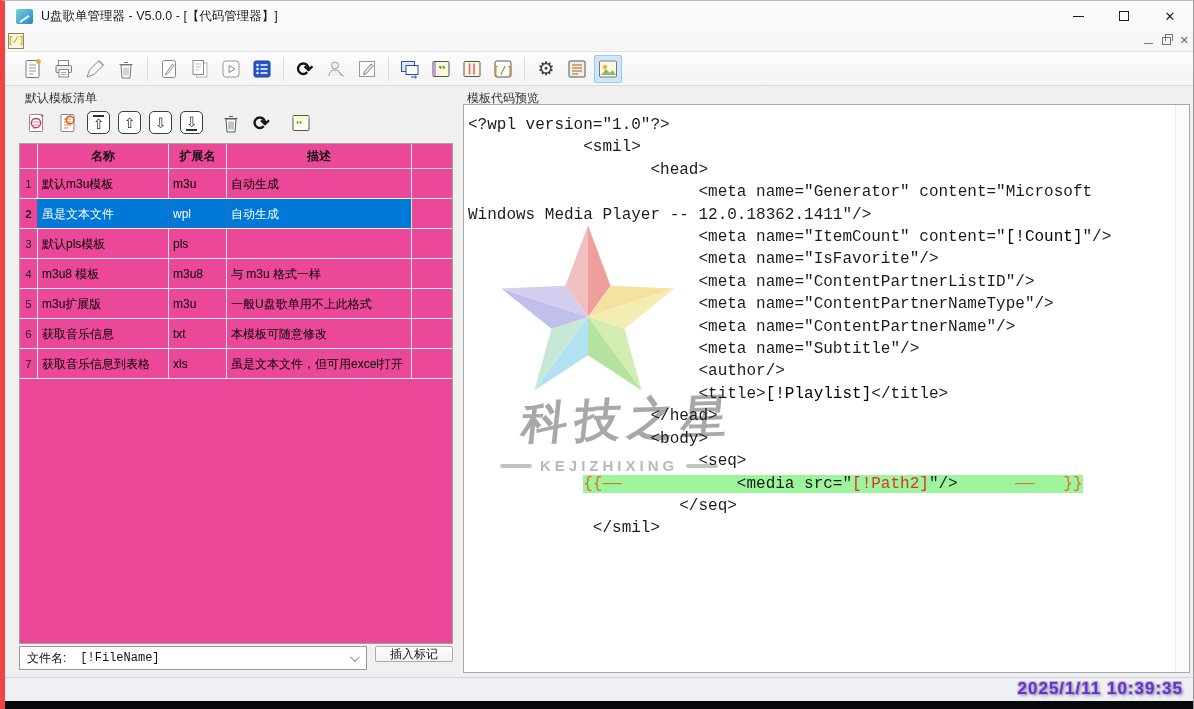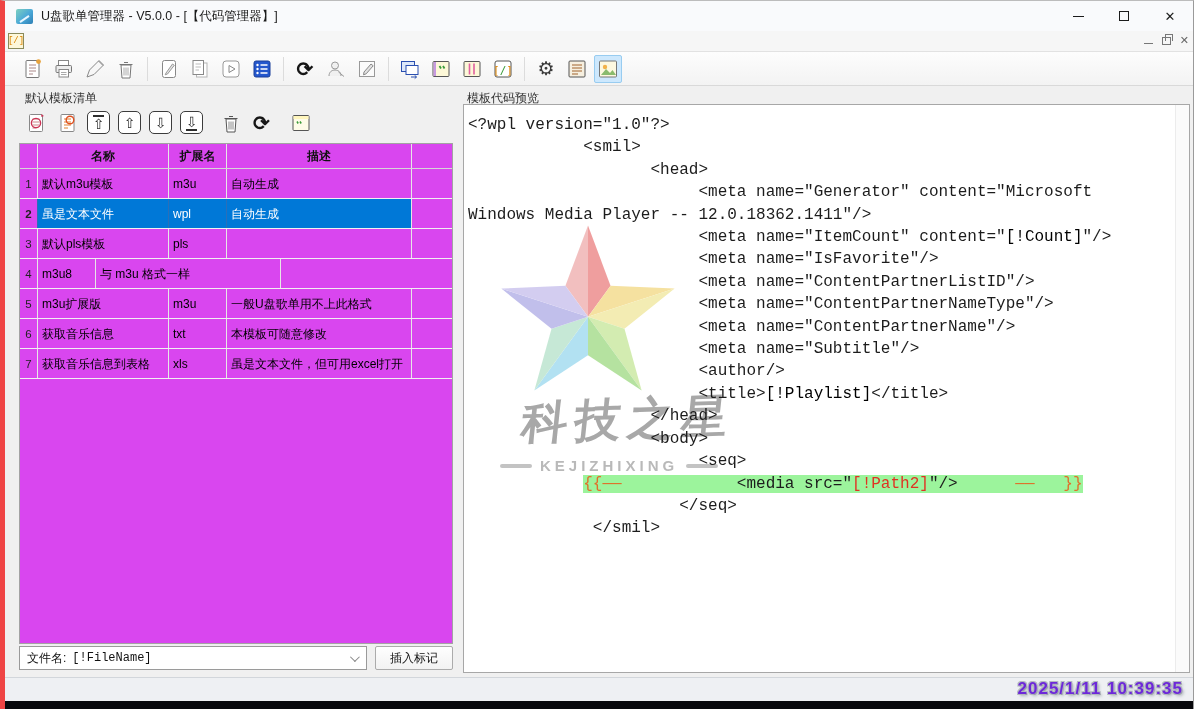--- a/index.html
+++ b/index.html
@@ -43,39 +43,39 @@
   .rp-title{left:462px;top:89px;}
   .lp-tools{position:absolute;left:18px;top:108px;display:flex;align-items:center;}
   .lpi{width:27px;height:27px;display:flex;align-items:center;justify-content:center;margin-right:4px;}
   .lpi svg{width:24px;height:24px;}
   .lp-sep{width:8px;}
   .ic-box{width:23px;height:23px;border:1.6px solid #3c3c3c;border-radius:5px;display:flex;align-items:center;justify-content:center;
           font-size:14px;color:#2e2e2e;background:#fff;}
   .ic-box .barred{border-top:2px solid #2e2e2e;line-height:1;padding-top:0px;}
   .ic-box .barredb{border-bottom:2px solid #2e2e2e;line-height:1;}
   
-  .ttable{position:absolute;left:14px;top:142px;width:434px;height:501px;background:#d946ef;border:1px solid #a3a3a3;overflow:hidden;}
+  .ttable{position:absolute;left:14px;top:142px;width:434px;height:501px;background:#ec4899;border:1px solid #a3a3a3;overflow:hidden;}
   .thead{display:flex;height:25px;line-height:25px;font-weight:bold;font-size:12px;color:#111;border-bottom:1px solid #d6d6d6;}
   .tc{padding:0 4px;overflow:hidden;white-space:nowrap;}
   .thead .tc{text-align:center;}
   .c-num{width:17px;padding:0 1px;text-align:center;font-size:11.5px;color:#222;}
   .c-name{width:131px;border-left:1px solid #e6e6e6;}
   .c-ext{width:58px;border-left:1px solid #e6e6e6;}
   .c-desc{width:185px;border-left:1px solid #e6e6e6;}
   .c-fill{flex:1;border-left:1px solid #e6e6e6;padding:0;}
   .trow{display:flex;height:30px;line-height:30px;font-size:12px;color:#000;border-bottom:1px solid #f0f0f0;}
   .trow.sel .c-name,.trow.sel .c-ext,.trow.sel .c-desc{background:#0078d7;color:#fff;border-left-color:#2a6fb8;}
   .trow.sel .c-num{font-weight:bold;}
   
   .fcombo{position:absolute;left:14px;top:645px;width:348px;height:24px;background:#fff;border:1px solid #9a9a9a;
           display:flex;align-items:center;font-size:12px;color:#111;padding-left:7px;}
-  .fval{font-family:"Liberation Mono",monospace;margin-left:6px;font-size:12px;}
+  .fval{font-family:"Liberation Mono",monospace;margin-left:14px;font-size:12px;}
   .chev{margin-left:auto;margin-right:9px;width:7px;height:7px;border-right:1.5px solid #888;border-bottom:1.5px solid #888;
         transform:rotate(45deg) translateY(-2px);}
-  .ins-btn{position:absolute;left:370px;top:645px;width:78px;height:24px;border:1px solid #ababab;border-radius:2px;
+  .ins-btn{position:absolute;left:370px;top:645px;width:78px;height:16px;border:1px solid #ababab;border-radius:2px;
            background:linear-gradient(#fefefe,#f2f2f2);font-size:12px;color:#111;display:flex;align-items:center;justify-content:center;
            font-family:"Liberation Sans",sans-serif;}
   
   .codepanel{position:absolute;left:458px;top:103px;width:727px;height:569px;background:#fff;border:1px solid #a7a7a7;overflow:hidden;}
   .scrolltrack{position:absolute;right:0;top:0;width:14px;height:100%;background:#fbfbfb;border-left:1px solid #ececec;}
   .wm-star{position:absolute;left:28px;top:118px;width:192px;height:178px;z-index:0;}
   .wm-cn{position:absolute;left:58px;top:284px;z-index:0;font-family:"DejaVu Serif",serif;font-weight:bold;
          font-size:46px;color:#909090;opacity:.78;letter-spacing:7px;transform:skewX(-8deg) rotate(-2deg);white-space:nowrap;}
   .wm-en{position:absolute;left:36px;top:352px;z-index:0;display:flex;align-items:center;gap:8px;}
   .wm-en .wline{width:32px;height:4px;background:#c3c3c3;border-radius:2px;}
@@ -332,20 +332,21 @@
         </div>
         <div class="trow">
           <div class="tc c-num">3</div>
           <div class="tc c-name">默认pls模板</div>
           <div class="tc c-ext">pls</div>
           <div class="tc c-desc"></div>
           <div class="tc c-fill"></div>
         </div>
         <div class="trow">
           <div class="tc c-num">4</div>
+          <div class="tc c-name">m3u8 模板</div>
           <div class="tc c-ext">m3u8</div>
           <div class="tc c-desc">与 m3u 格式一样</div>
           <div class="tc c-fill"></div>
         </div>
         <div class="trow">
           <div class="tc c-num">5</div>
           <div class="tc c-name">m3u扩展版</div>
           <div class="tc c-ext">m3u</div>
           <div class="tc c-desc">一般U盘歌单用不上此格式</div>
           <div class="tc c-fill"></div>

